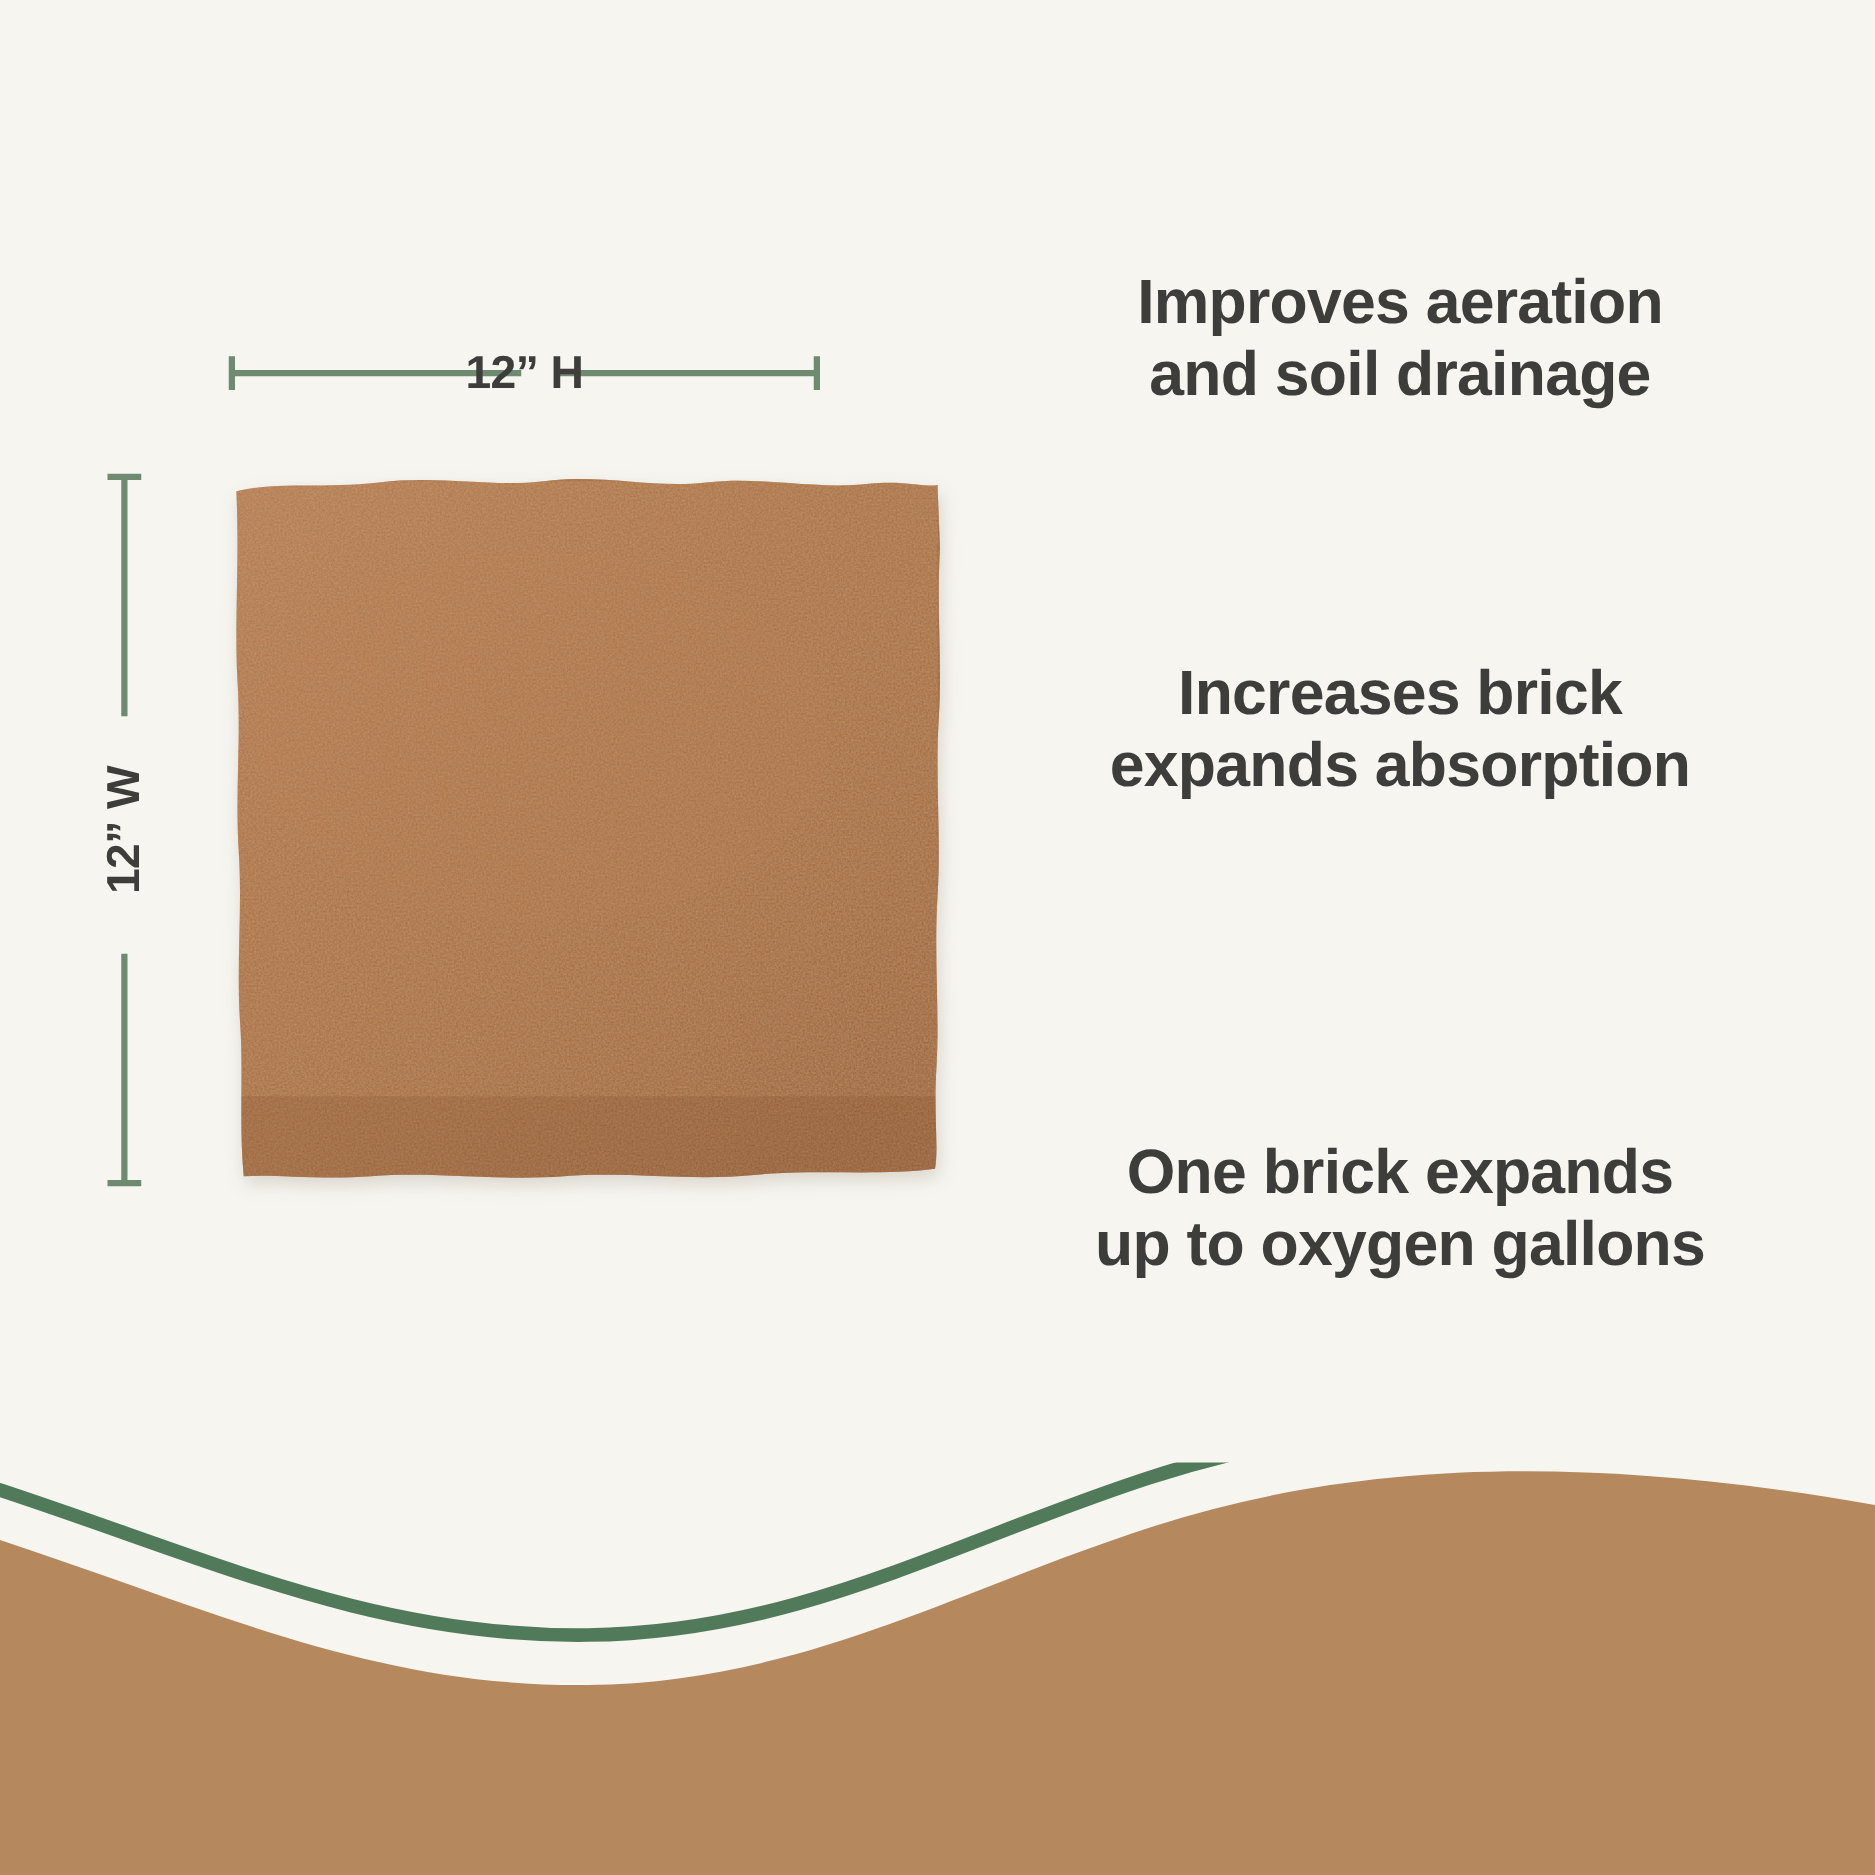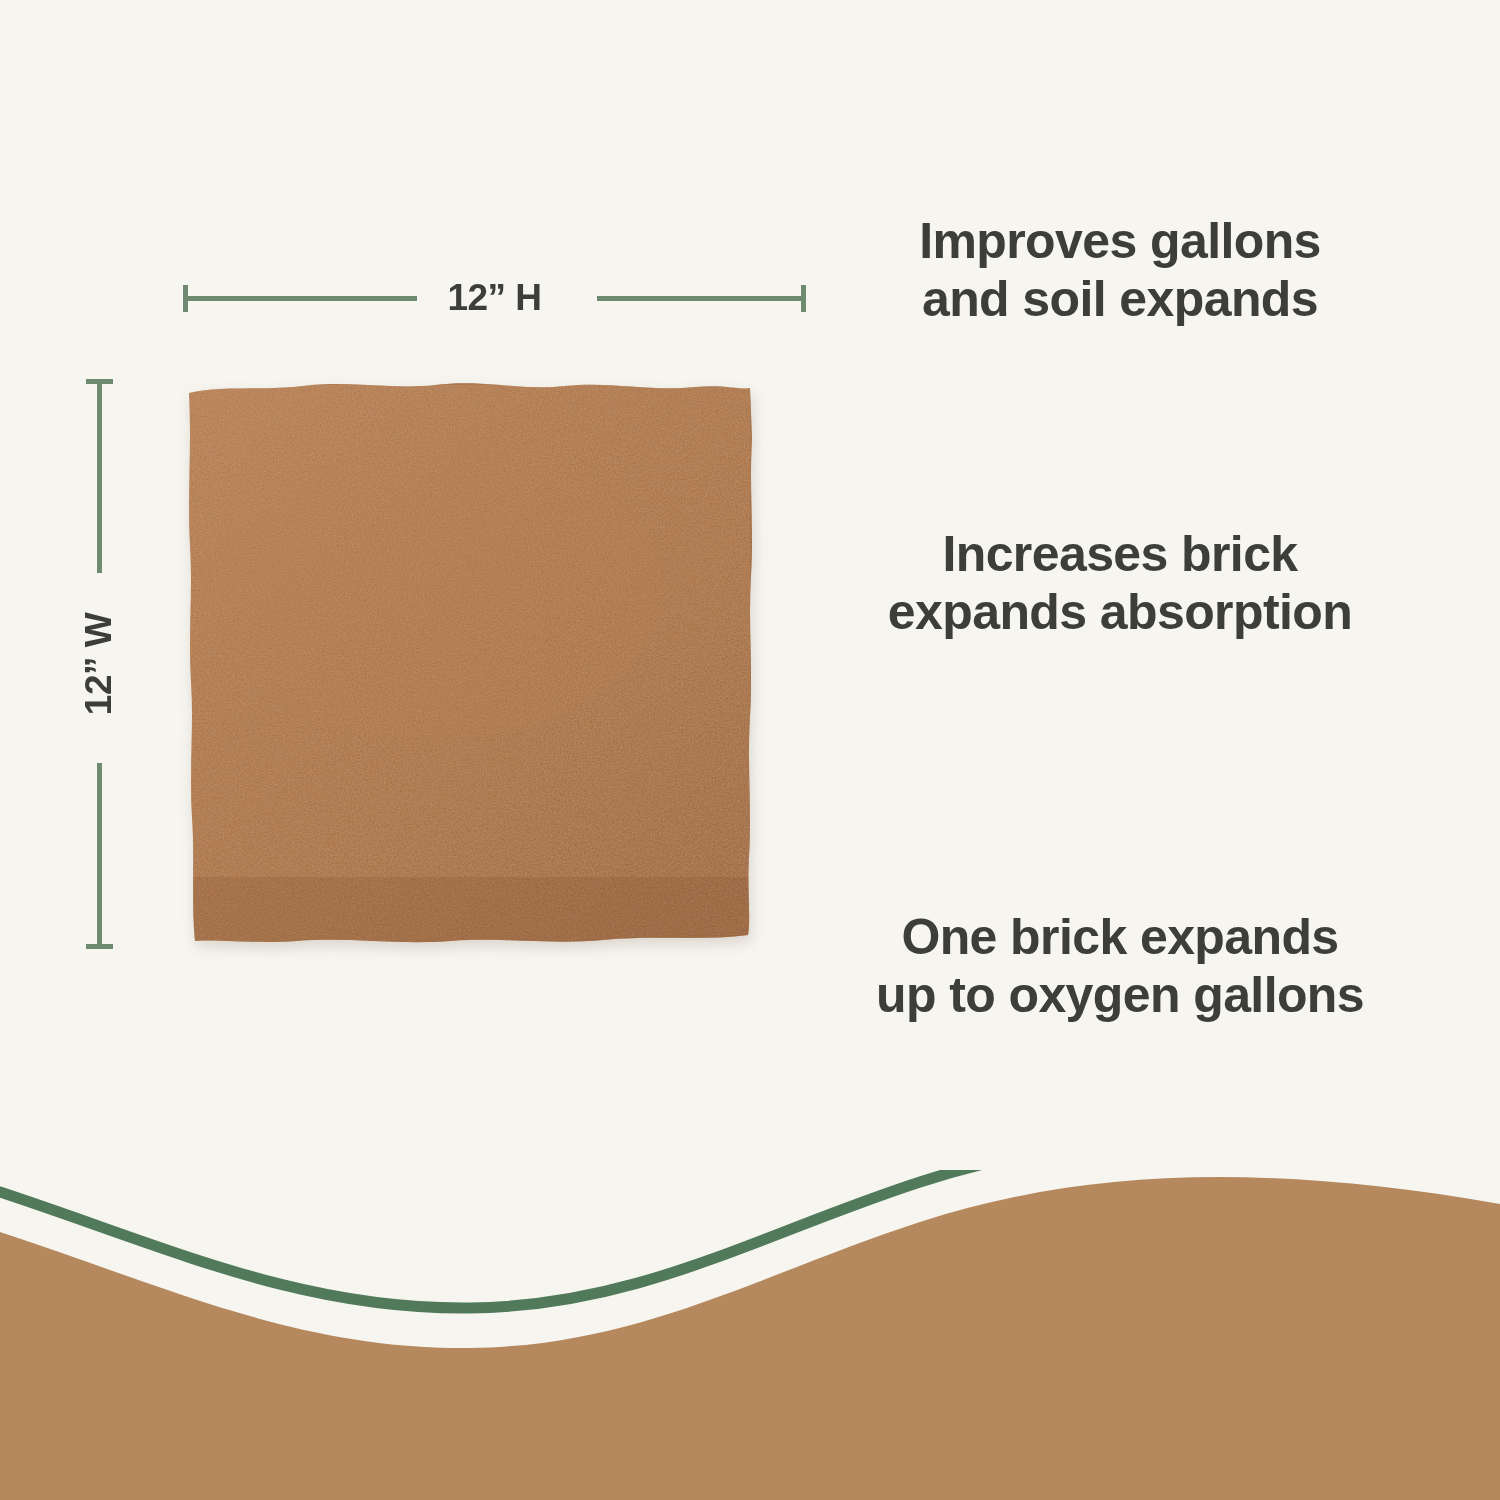--- a/index.html
+++ b/index.html
@@ -45,21 +45,21 @@
     width: 100%;
     height: 100%;
     filter: drop-shadow(2px 6px 7px rgba(90, 60, 35, 0.17));
   }
 
   
   .dim-h {
     position: absolute;
     left: 183px;
     top: 272px;
-    width: 623px;
+    width: 473px;
     height: 52px;
   }
   .dim-h .rule {
     position: absolute;
     top: 24px;
     height: 5px;
     background: #6E8B72;
   }
   .dim-h .rule.left  { left: 4px;  width: 230px; }
   .dim-h .rule.right { right: 4px; width: 205px; }
@@ -236,22 +236,22 @@
 
           <rect x="0" y="0" width="573" height="570" fill="none" stroke="#7B4B28" stroke-width="12" opacity="0.16"></rect>
         </g>
       </svg>
     </div>
   </div>
 
   <div class="benefits">
 
     <div class="benefit benefit-1">
-      <span class="line">Improves gallons</span>
-      <span class="line">and soil expands</span>
+      <span class="line">Improves aeration</span>
+      <span class="line">and soil drainage</span>
     </div>
 
     <div class="benefit benefit-2">
       <span class="line">Increases brick</span>
       <span class="line">expands absorption</span>
     </div>
 
     <div class="benefit benefit-3">
       <span class="line">One brick expands</span>
       <span class="line">up to oxygen gallons</span>

